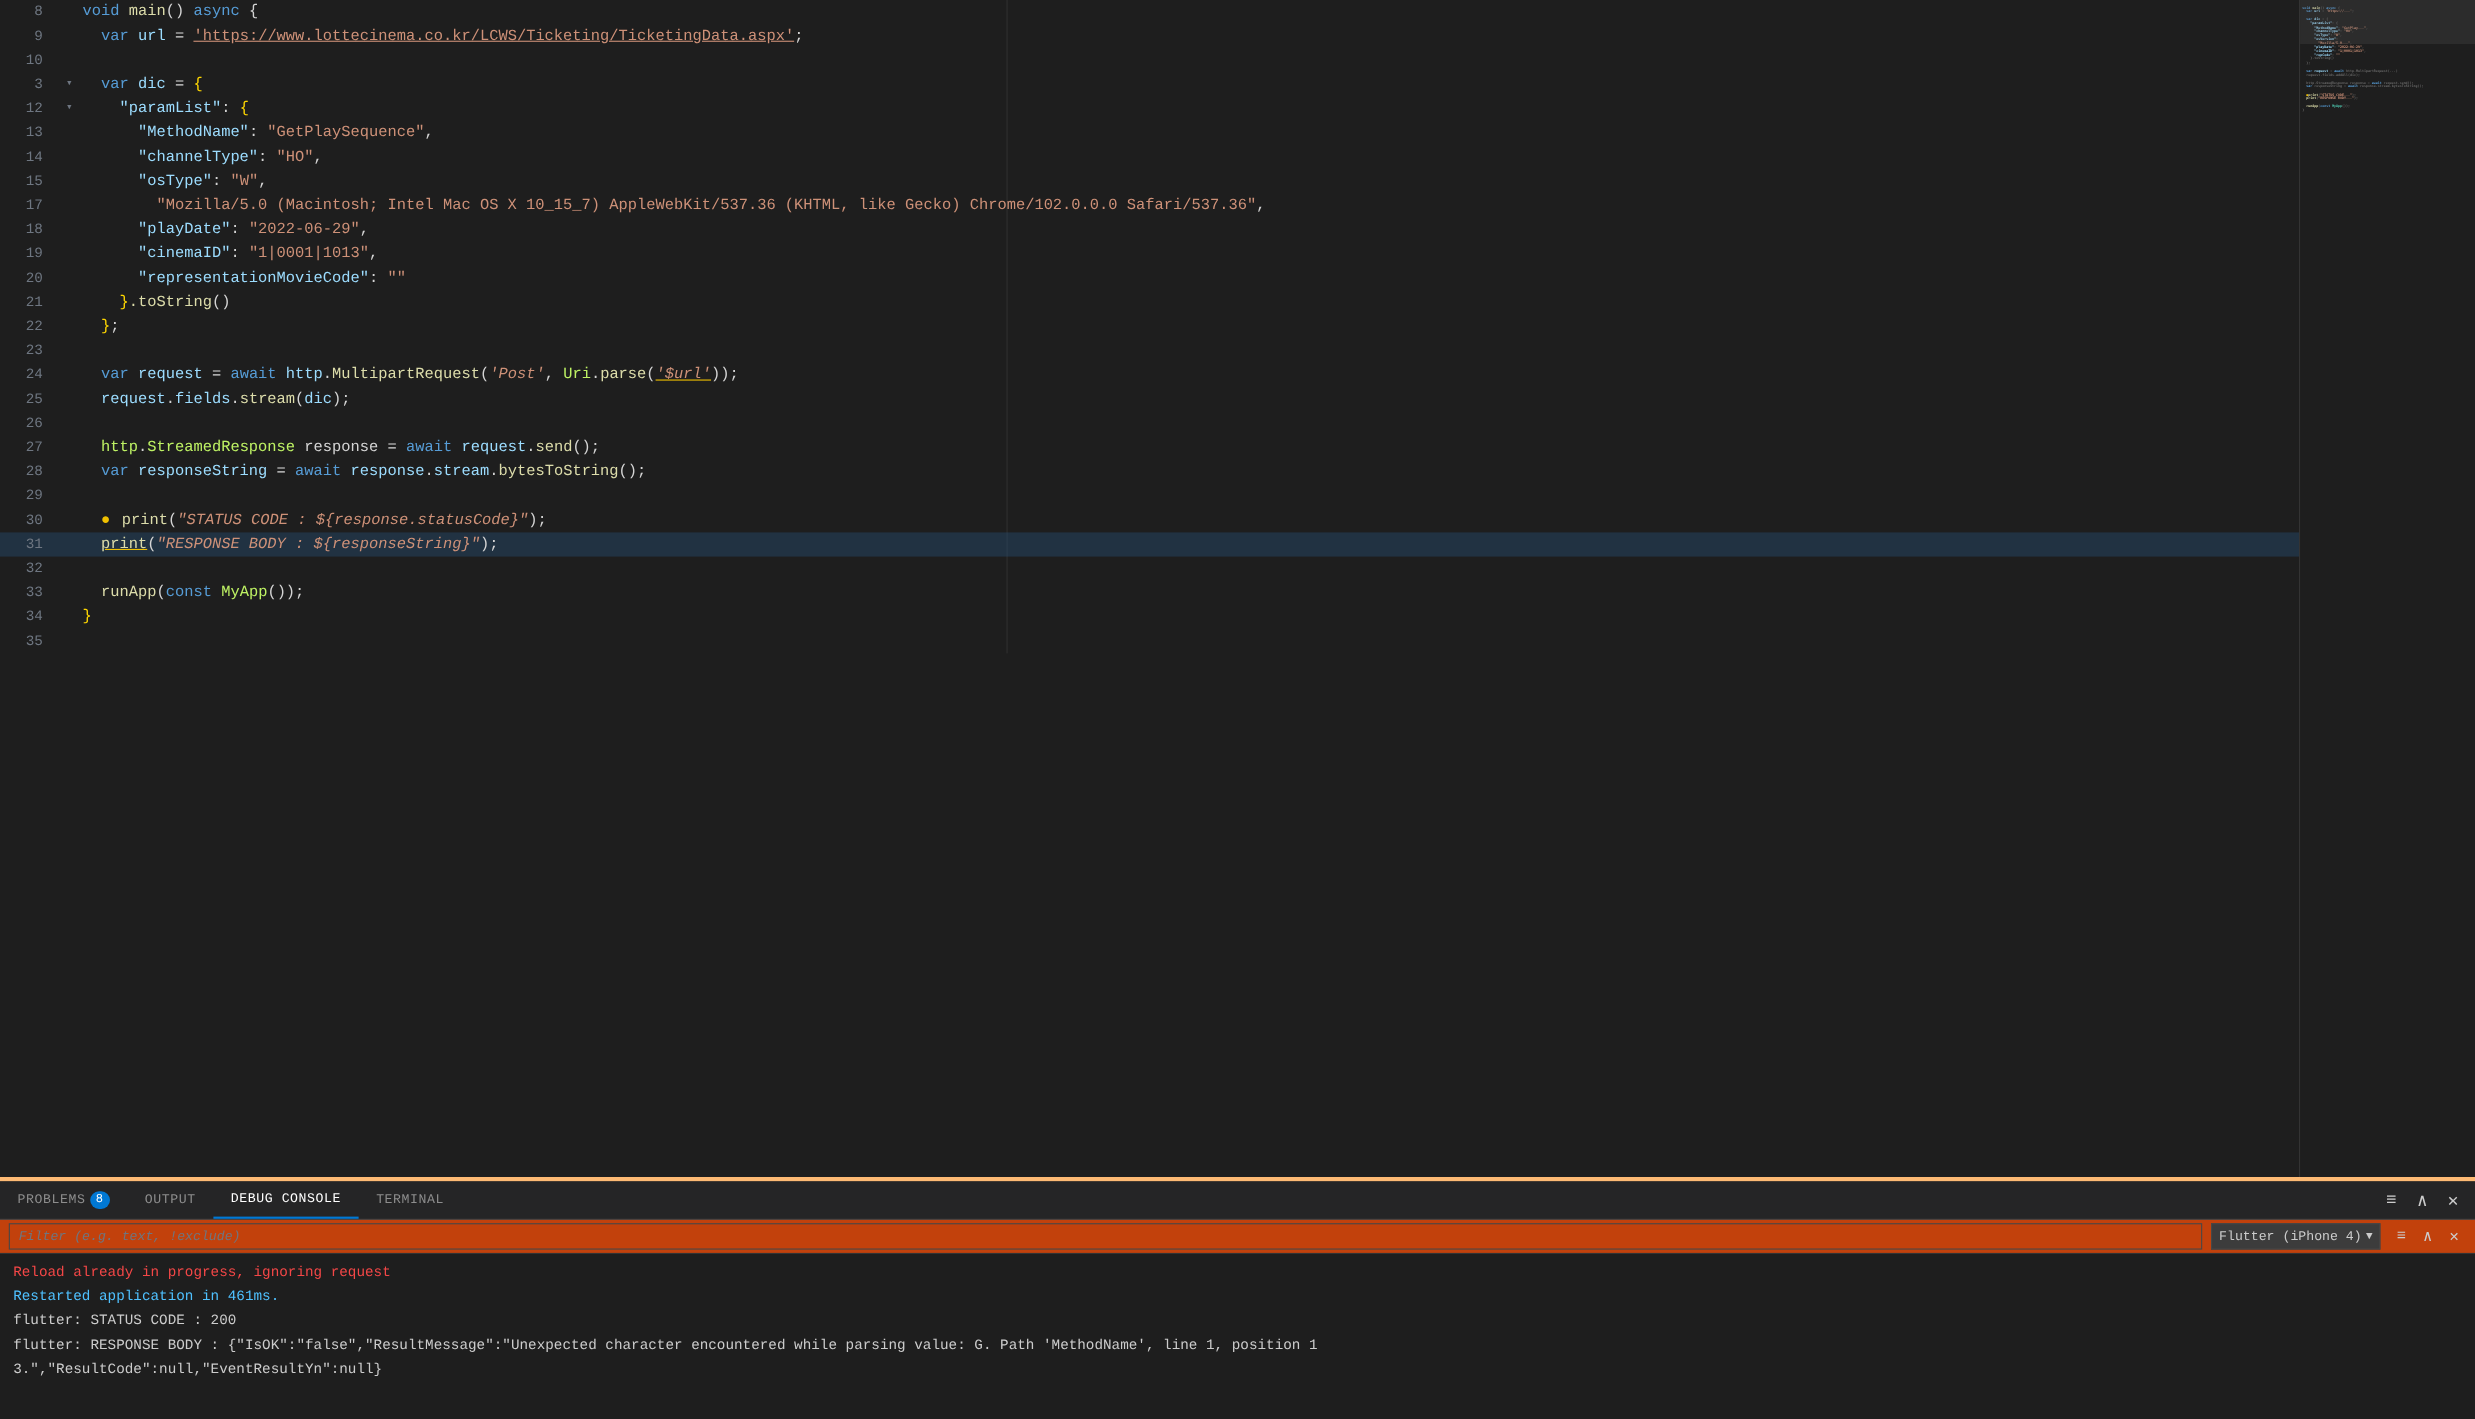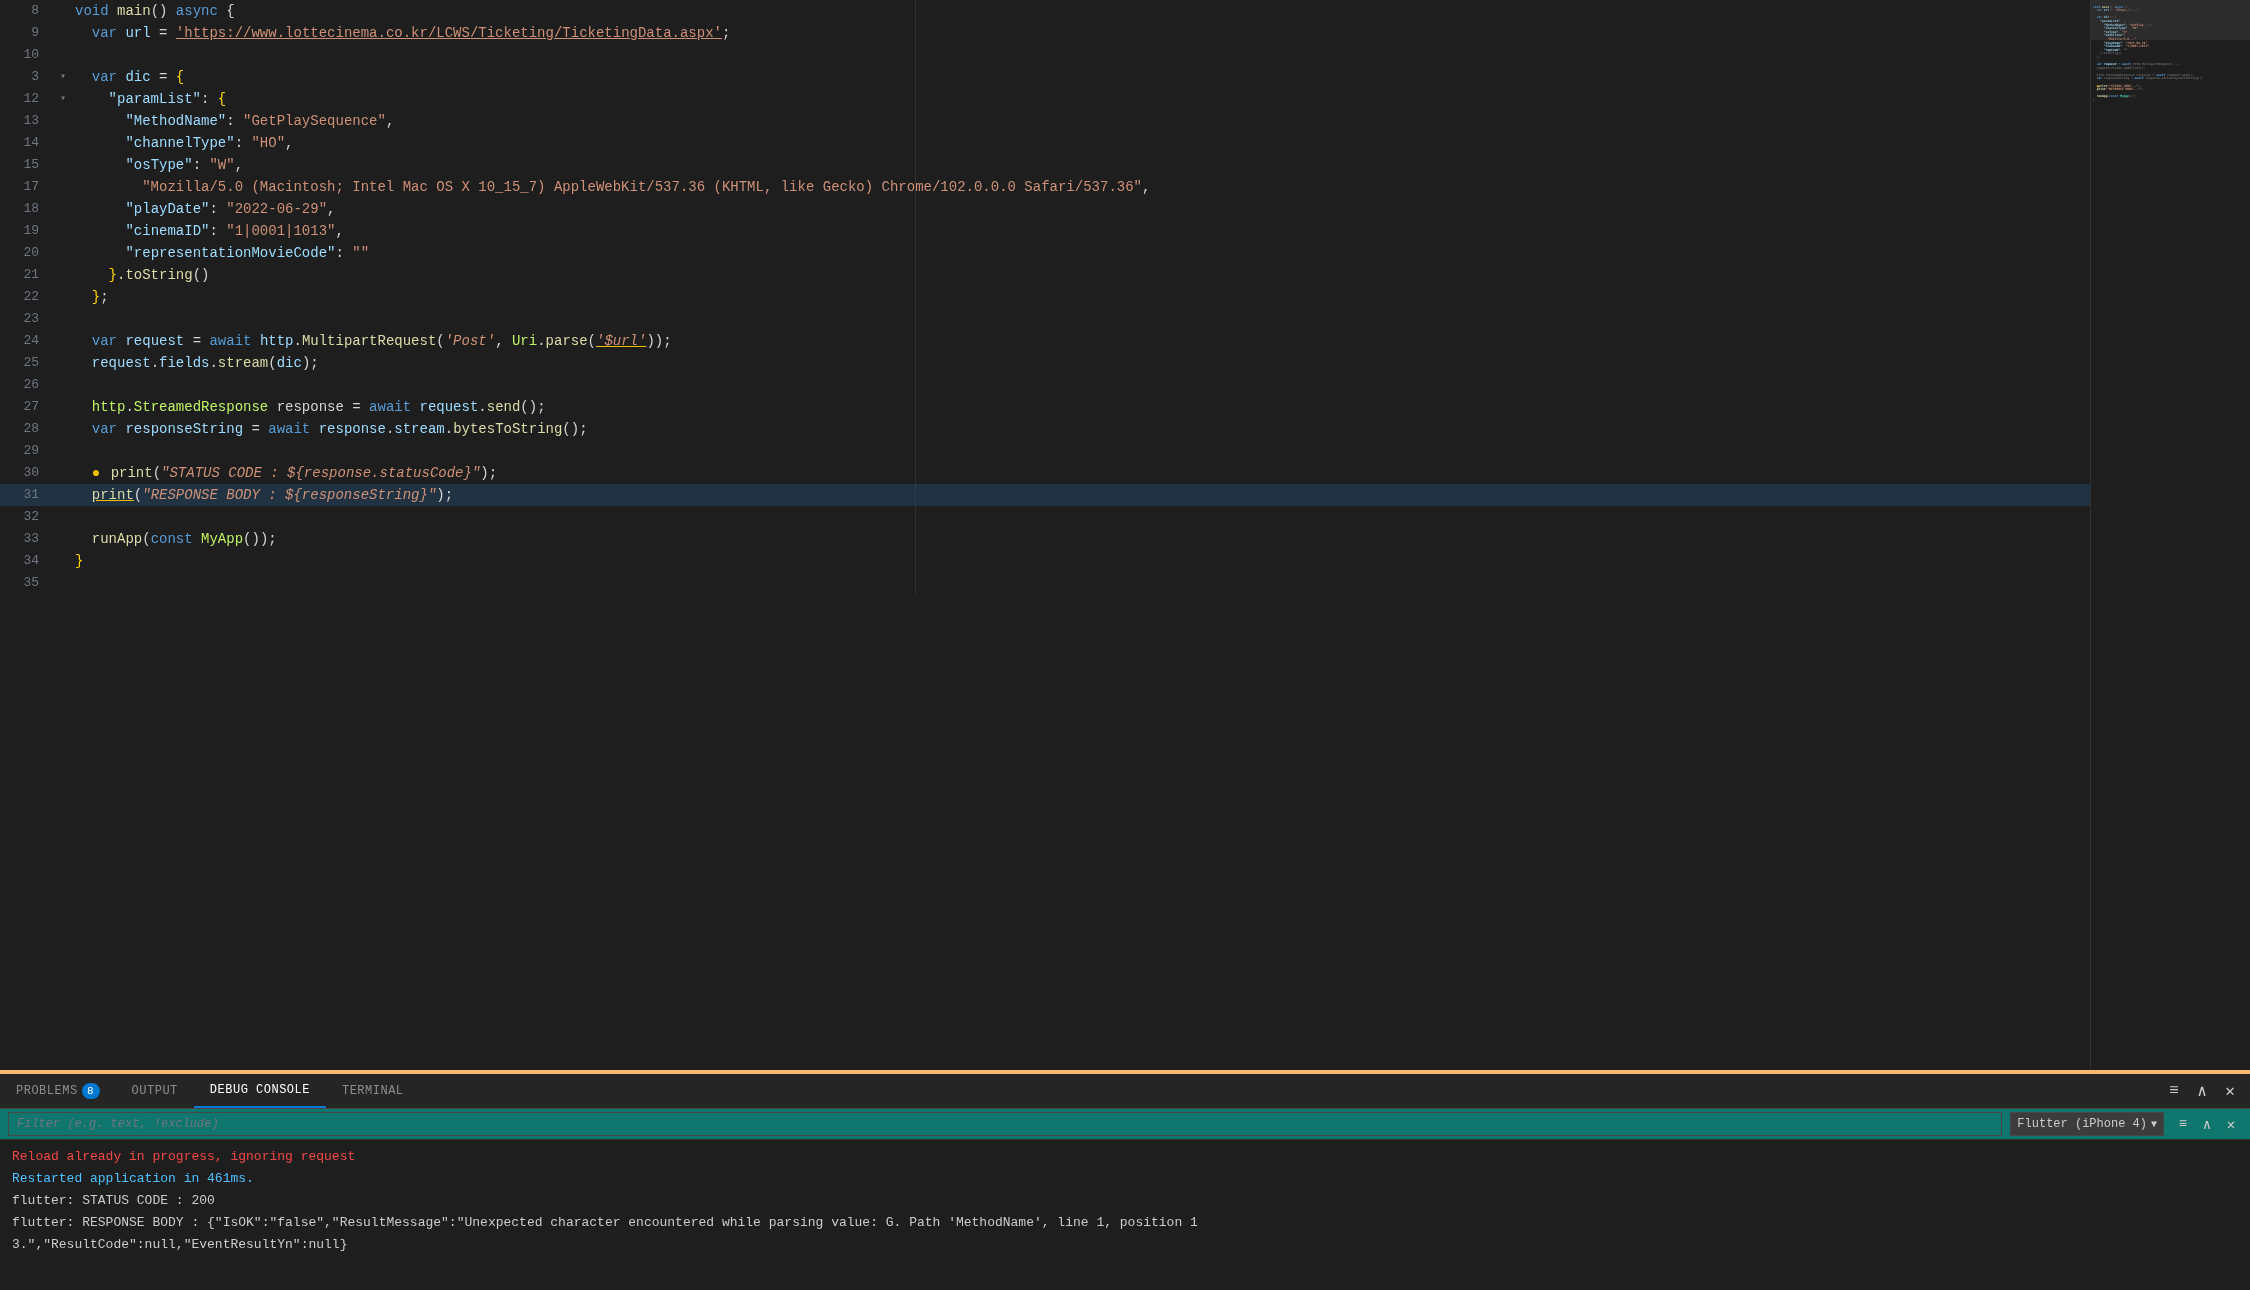--- a/index.html
+++ b/index.html
@@ -208,21 +208,21 @@
 
     .console-line { white-space: pre-wrap; word-break: break-all; }
     .console-line.red { color: #f44747; }
     .console-line.cyan { color: #4fc1ff; }
     .console-line.white { color: #cccccc; }
 
     .debug-filter-row {
       display: flex;
       align-items: center;
       padding: 3px 8px;
-      background: #0f766e;
+      background: #c2410c;
       border-bottom: 1px solid #333;
       gap: 8px;
     }
 
     .debug-filter-input {
       flex: 1;
       background: transparent;
       border: 1px solid #474747;
       color: #cccccc;
       padding: 2px 8px;

